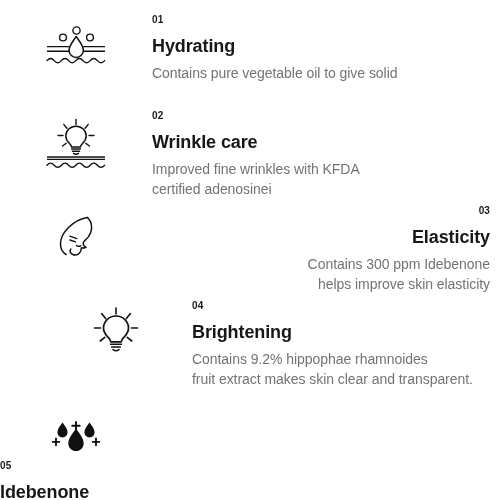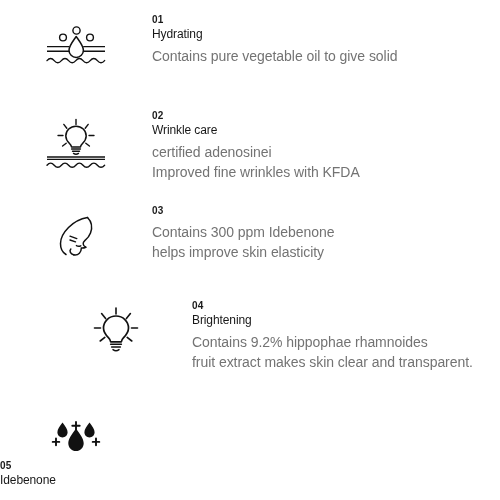--- a/index.html
+++ b/index.html
@@ -64,26 +64,26 @@
 
   .feature-number {
     font-size: 10px;
     font-weight: bold;
     color: #1a1a1a;
     line-height: 1.18;
     letter-spacing: 0.1px;
   }
 
   .feature-title {
-    font-size: 12px;
-    font-weight: normal;
+    font-size: 18px;
+    font-weight: bold;
     color: #171717;
     line-height: 1.22;
     letter-spacing: -0.1px;
-    margin-top: 1px;
+    margin-top: 10px;
   }
 
   .feature-desc {
     font-size: 14px;
     font-weight: normal;
     color: #737373;
     line-height: 1.42;
     letter-spacing: -0.05px;
     margin-top: 6px;
   }
@@ -140,42 +140,43 @@
             <path d="M4 47.0 H62" stroke="#111111" stroke-width="1.5"></path>
             <path d="M4 49.4 H62" stroke="#111111" stroke-width="1.2"></path>
             <path d="M4 55.2 q3.6 -4.2 7.2 0 q3.6 4.2 7.2 0 q3.6 -4.2 7.2 0 q3.6 4.2 7.2 0 q3.6 -4.2 7.2 0 q3.6 4.2 7.2 0 q3.6 -4.2 7.2 0 q3.6 4.2 7.2 0" stroke="#111111" stroke-width="1.4" fill="none" stroke-linecap="round"></path>
           </svg>
         </div>
       </div>
       <div class="text-cell">
         <div class="feature-number">02</div>
         <div class="feature-title">Wrinkle care</div>
         <div class="feature-desc">
+          <span class="line">Improved fine wrinkles with KFDA</span>
           <span class="line">certified adenosinei</span>
-          <span class="line">Improved fine wrinkles with KFDA</span>
-        </div>
-      </div>
-    </div>
-
-    <div class="feature-row" style="top:205px;">
+        </div>
+      </div>
+    </div>
+
+    <div class="feature-row" style="top:205px;text-align:right;">
       <div class="icon-cell">
         <div class="icon-box">
           <svg viewBox="0 0 66 62" fill="none" xmlns="http://www.w3.org/2000/svg">
             <path d="M44.5 12.5 C48.5 16.5 49.5 22.5 47.5 28.0 C46.3 31.3 44.0 33.8 41.8 35.6 C40.6 36.6 40.0 37.6 40.2 39.0 C40.4 40.6 41.6 41.6 42.8 42.2" stroke="#111111" stroke-width="1.5" fill="none" stroke-linecap="round"></path>
             <path d="M44.5 12.5 C38.5 13.5 31.0 17.0 25.5 22.5 C20.6 27.4 17.6 33.0 17.5 38.5 C17.4 44.0 20.2 47.8 23.0 49.5" stroke="#111111" stroke-width="1.5" fill="none" stroke-linecap="round"></path>
             <path d="M42.8 42.2 C41.3 42.9 39.6 43.1 38.4 43.0 C38.3 45.0 37.8 46.8 36.4 48.2 C34.8 49.8 32.6 50.2 30.6 49.8" stroke="#111111" stroke-width="1.5" fill="none" stroke-linecap="round"></path>
             <path d="M30.6 49.8 C29.2 49.5 28.0 48.6 27.4 47.4 C26.8 46.1 27.0 44.8 27.8 44.0" stroke="#111111" stroke-width="1.5" fill="none" stroke-linecap="round"></path>
             <path d="M27.0 31.2 L33.8 33.6" stroke="#111111" stroke-width="1.4" stroke-linecap="round"></path>
             <path d="M27.0 35.0 L32.5 36.8" stroke="#111111" stroke-width="1.4" stroke-linecap="round"></path>
             <path d="M33.4 40.6 C34.8 41.4 36.4 41.4 37.8 40.8" stroke="#111111" stroke-width="1.4" fill="none" stroke-linecap="round"></path>
           </svg>
         </div>
       </div>
       <div class="text-cell">
         <div class="feature-number">03</div>
+        <div class="feature-title">Elasticity</div>
         <div class="feature-desc">
           <span class="line">Contains 300 ppm Idebenone</span>
           <span class="line">helps improve skin elasticity</span>
         </div>
       </div>
     </div>
 
     <div class="feature-row" style="top:300px;padding-left:40px;">
       <div class="icon-cell">
         <div class="icon-box">

